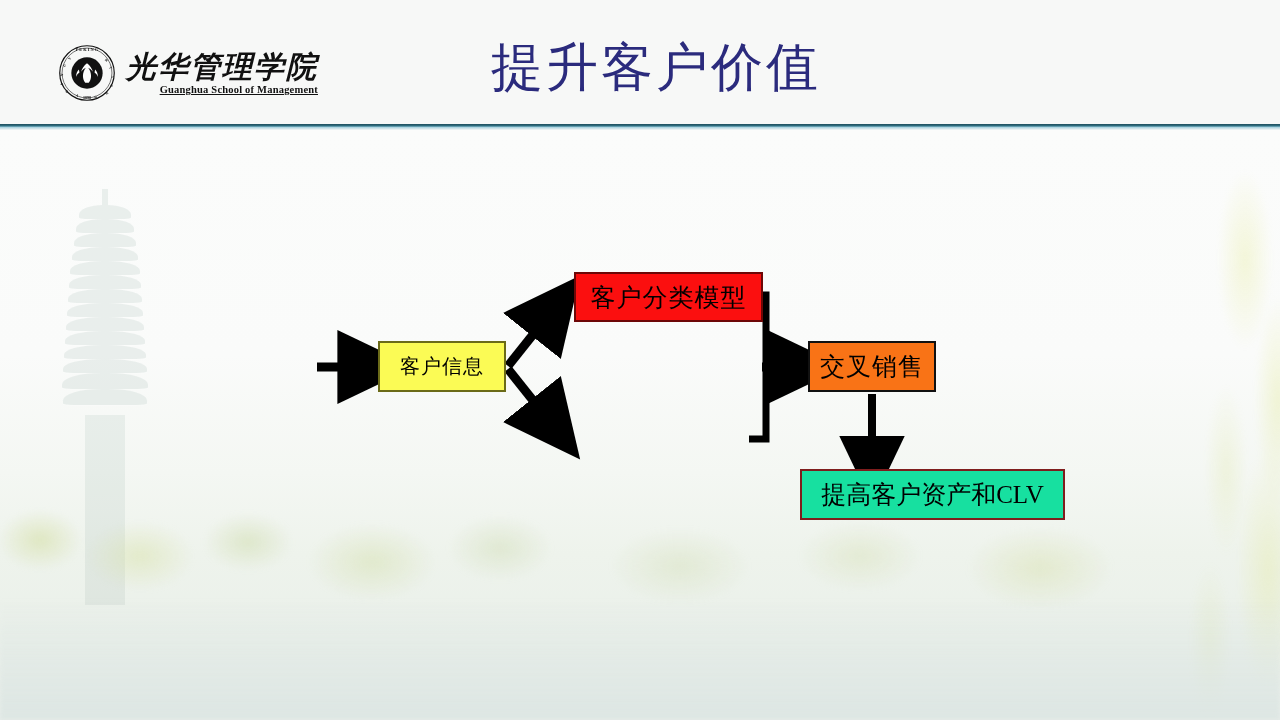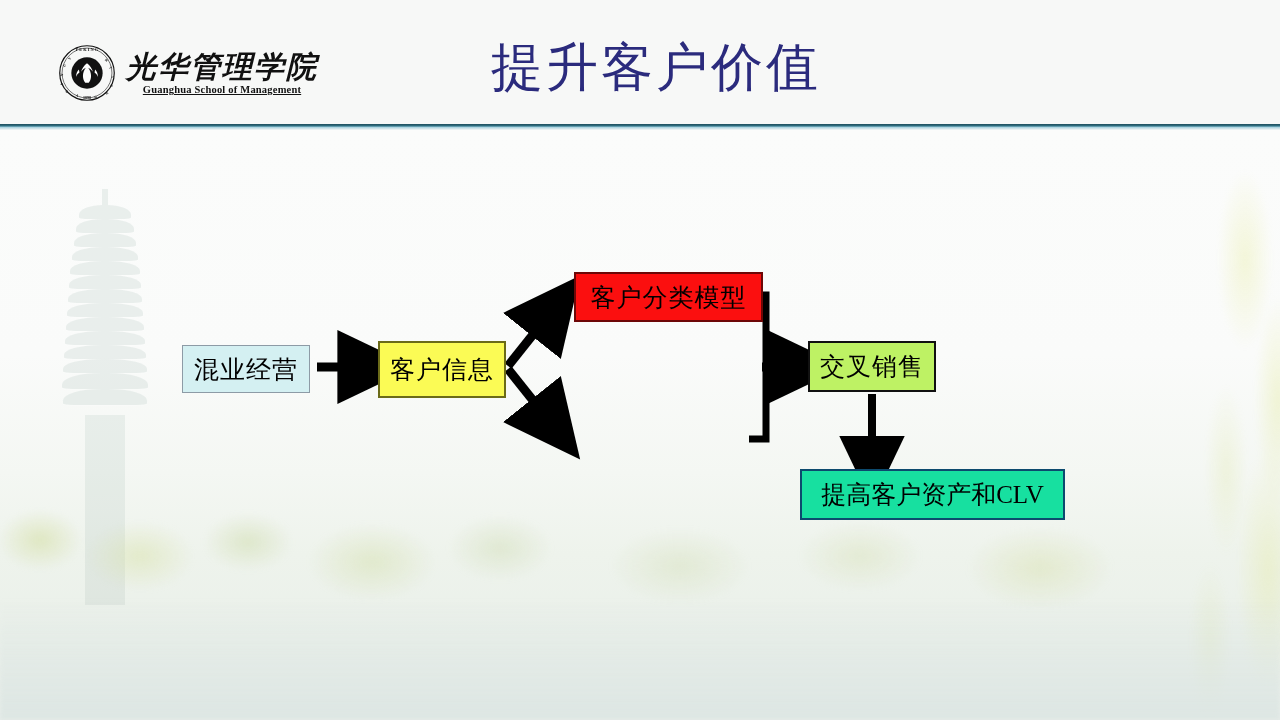--- a/index.html
+++ b/index.html
@@ -83,21 +83,21 @@
     filter: blur(2.5px);
   }
 
   
   .header { position: absolute; left: 0; top: 0; width: 1280px; height: 128px; }
   .logo-wrap {
     position: absolute; left: 58px; top: 44px;
     display: flex; align-items: center; gap: 10px;
   }
   .seal { width: 58px; height: 58px; display: block; }
-  .logo-text { display: flex; flex-direction: column; align-items: center; }
+  .logo-text { display: flex; flex-direction: column; align-items: flex-end; }
   .logo-cn {
     font-family: "Liberation Serif", "DejaVu Serif", serif;
     font-size: 30px; font-weight: 700; color: #111;
     letter-spacing: 2px; line-height: 1.05;
     font-style: italic;
   }
   .logo-en {
     font-family: "Liberation Serif", "DejaVu Serif", serif;
     font-size: 10.5px; font-weight: 700; color: #111;
     letter-spacing: .2px; margin-top: 2px; text-decoration: underline;
@@ -128,42 +128,42 @@
     font-family: "Liberation Serif", "DejaVu Serif", serif;
     color: #000;
     white-space: nowrap;
   }
   .n-mixed {
     left: 182px; top: 345px; width: 128px; height: 48px;
     background: #d4f0f2; border: 1.5px solid #8d9ba6;
     font-size: 25px; letter-spacing: 1px;
   }
   .n-custinfo {
-    left: 378px; top: 341px; width: 128px; height: 57px;
+    left: 378px; top: 341px; width: 128px; height: 51px;
     background: #fbfb55; border: 2px solid #6b6b18;
-    font-size: 25px; letter-spacing: 1px;
+    font-size: 20px; letter-spacing: 1px;
   }
   .n-segmodel {
     left: 574px; top: 272px; width: 189px; height: 50px;
     background: #fb0f0f; border: 2px solid #6d0707;
     font-size: 25px; letter-spacing: 1px;
   }
   .n-assocmodel {
     left: 558px; top: 412px; width: 189px; height: 50px;
     background: #f58fc4; border: 2px solid #8d3e66;
     font-size: 25px; letter-spacing: 1px;
   }
   .n-crosssell {
     left: 808px; top: 341px; width: 128px; height: 51px;
-    background: #bef264; border: 2px solid #111;
+    background: #f97316; border: 2px solid #111;
     font-size: 25px; letter-spacing: 1px;
   }
   .n-clv {
     left: 800px; top: 469px; width: 265px; height: 51px;
-    background: #17e0a0; border: 2px solid #0c4a6e;
+    background: #17e0a0; border: 2px solid #7f1d1d;
     font-size: 25px; letter-spacing: 0px;
   }
 
   .arrows { position: absolute; inset: 0; pointer-events: none; }
 </style>
 </head>
 <body>
 
 <div id="slide">
 
@@ -250,20 +250,19 @@
       <line x1="508" y1="366" x2="551" y2="312" stroke="#000" stroke-width="9" marker-end="url(#ah)"></line>
 
       <line x1="508" y1="369" x2="551" y2="423" stroke="#000" stroke-width="9" marker-end="url(#ah)"></line>
 
       <path d="M749 295 L766 295 L766 439 L749 439" fill="none" stroke="#000" stroke-width="7" stroke-linejoin="miter"></path>
       <line x1="762" y1="367" x2="798" y2="367" stroke="#000" stroke-width="9" marker-end="url(#ah)"></line>
 
       <line x1="872" y1="394" x2="872" y2="463" stroke="#000" stroke-width="8" marker-end="url(#ah)"></line>
     </svg>
 
-    <div class="node n-mixed">混业经营</div>
     <div class="node n-custinfo">客户信息</div>
     <div class="node n-segmodel">客户分类模型</div>
     <div class="node n-crosssell">交叉销售</div>
     <div class="node n-clv">提高客户资产和CLV</div>
   </div>
 
 </div>
 
 </body></html>

